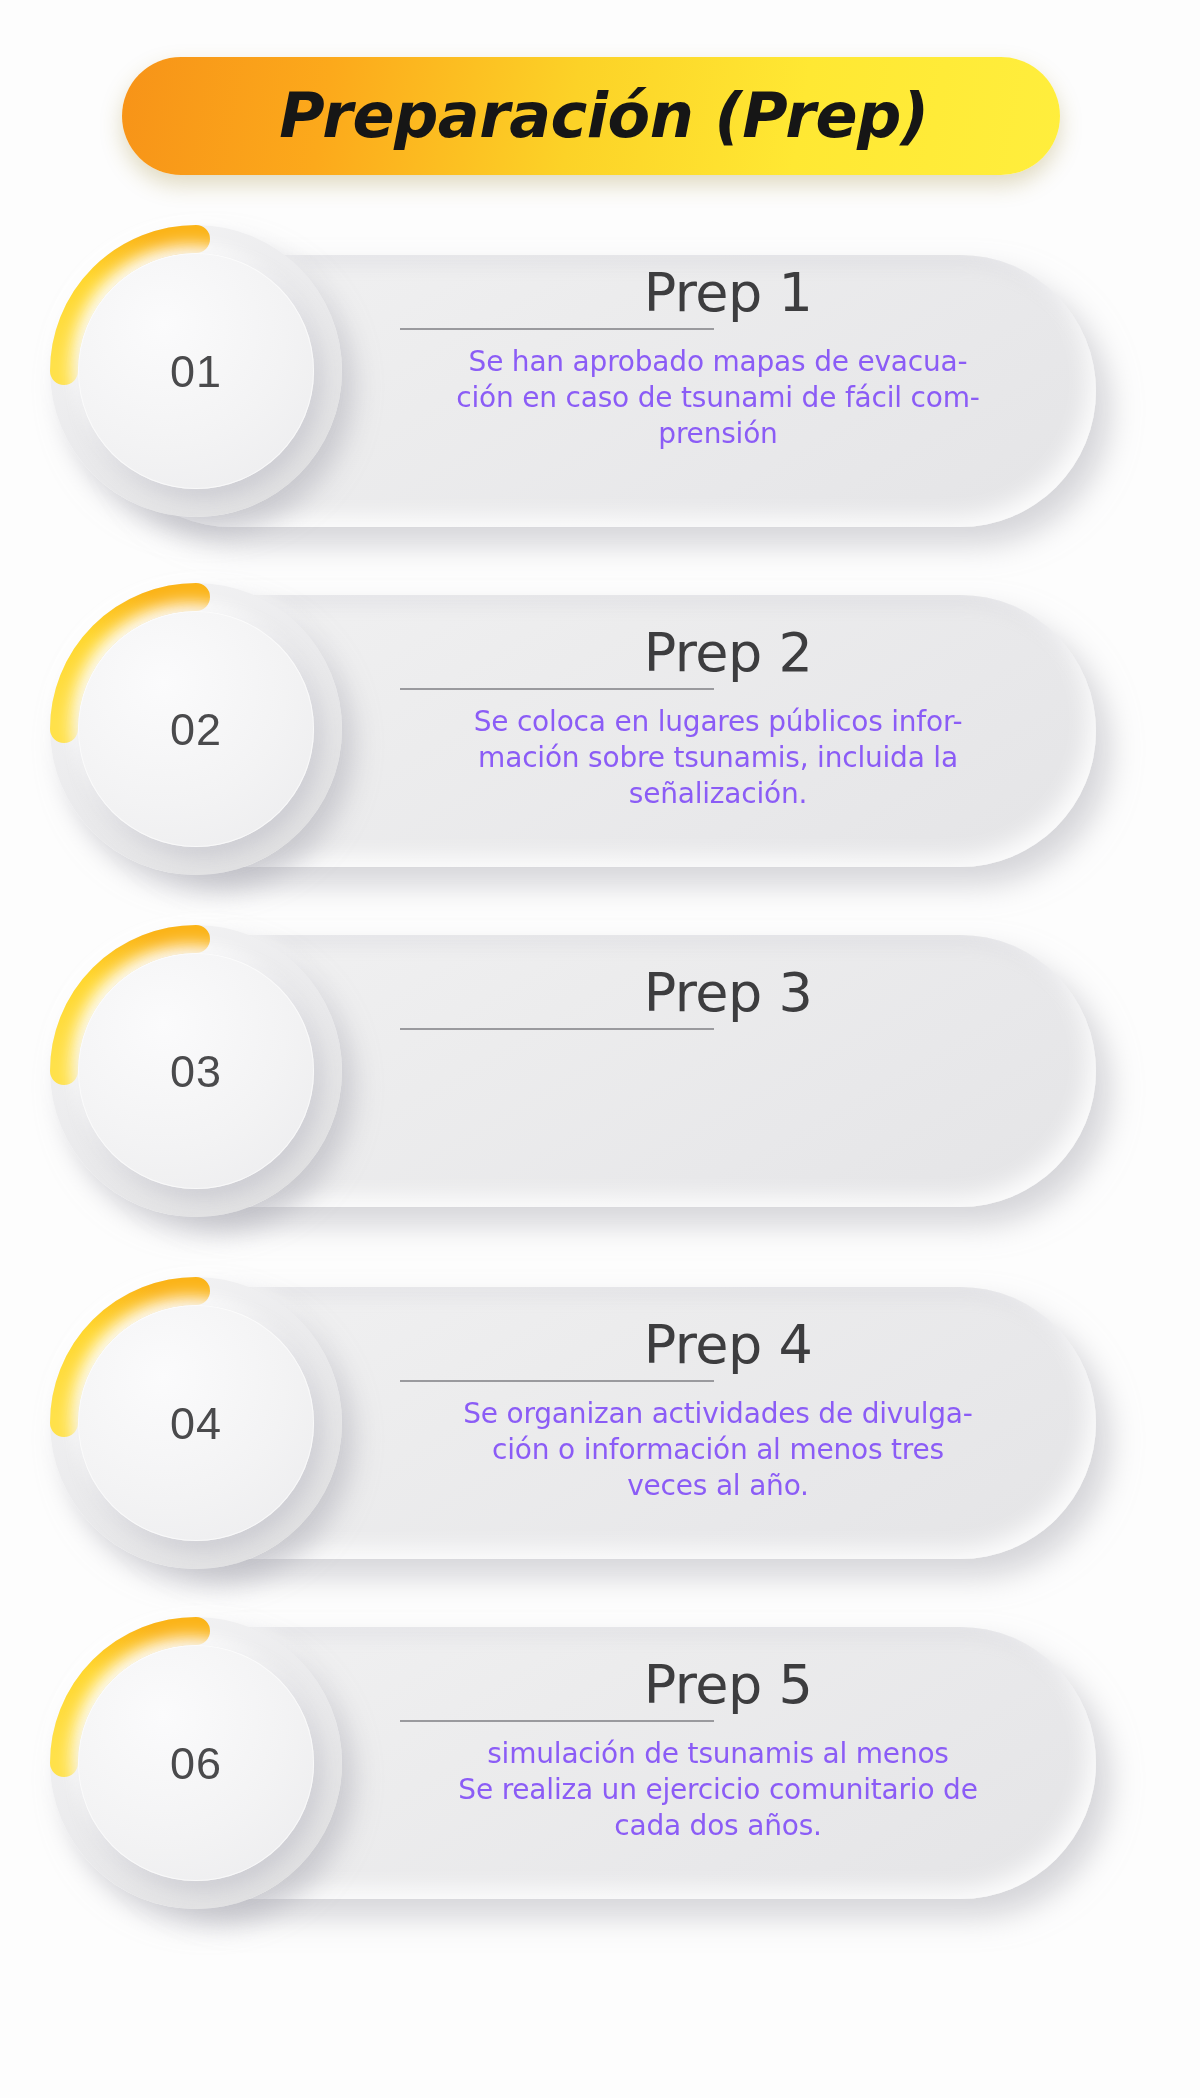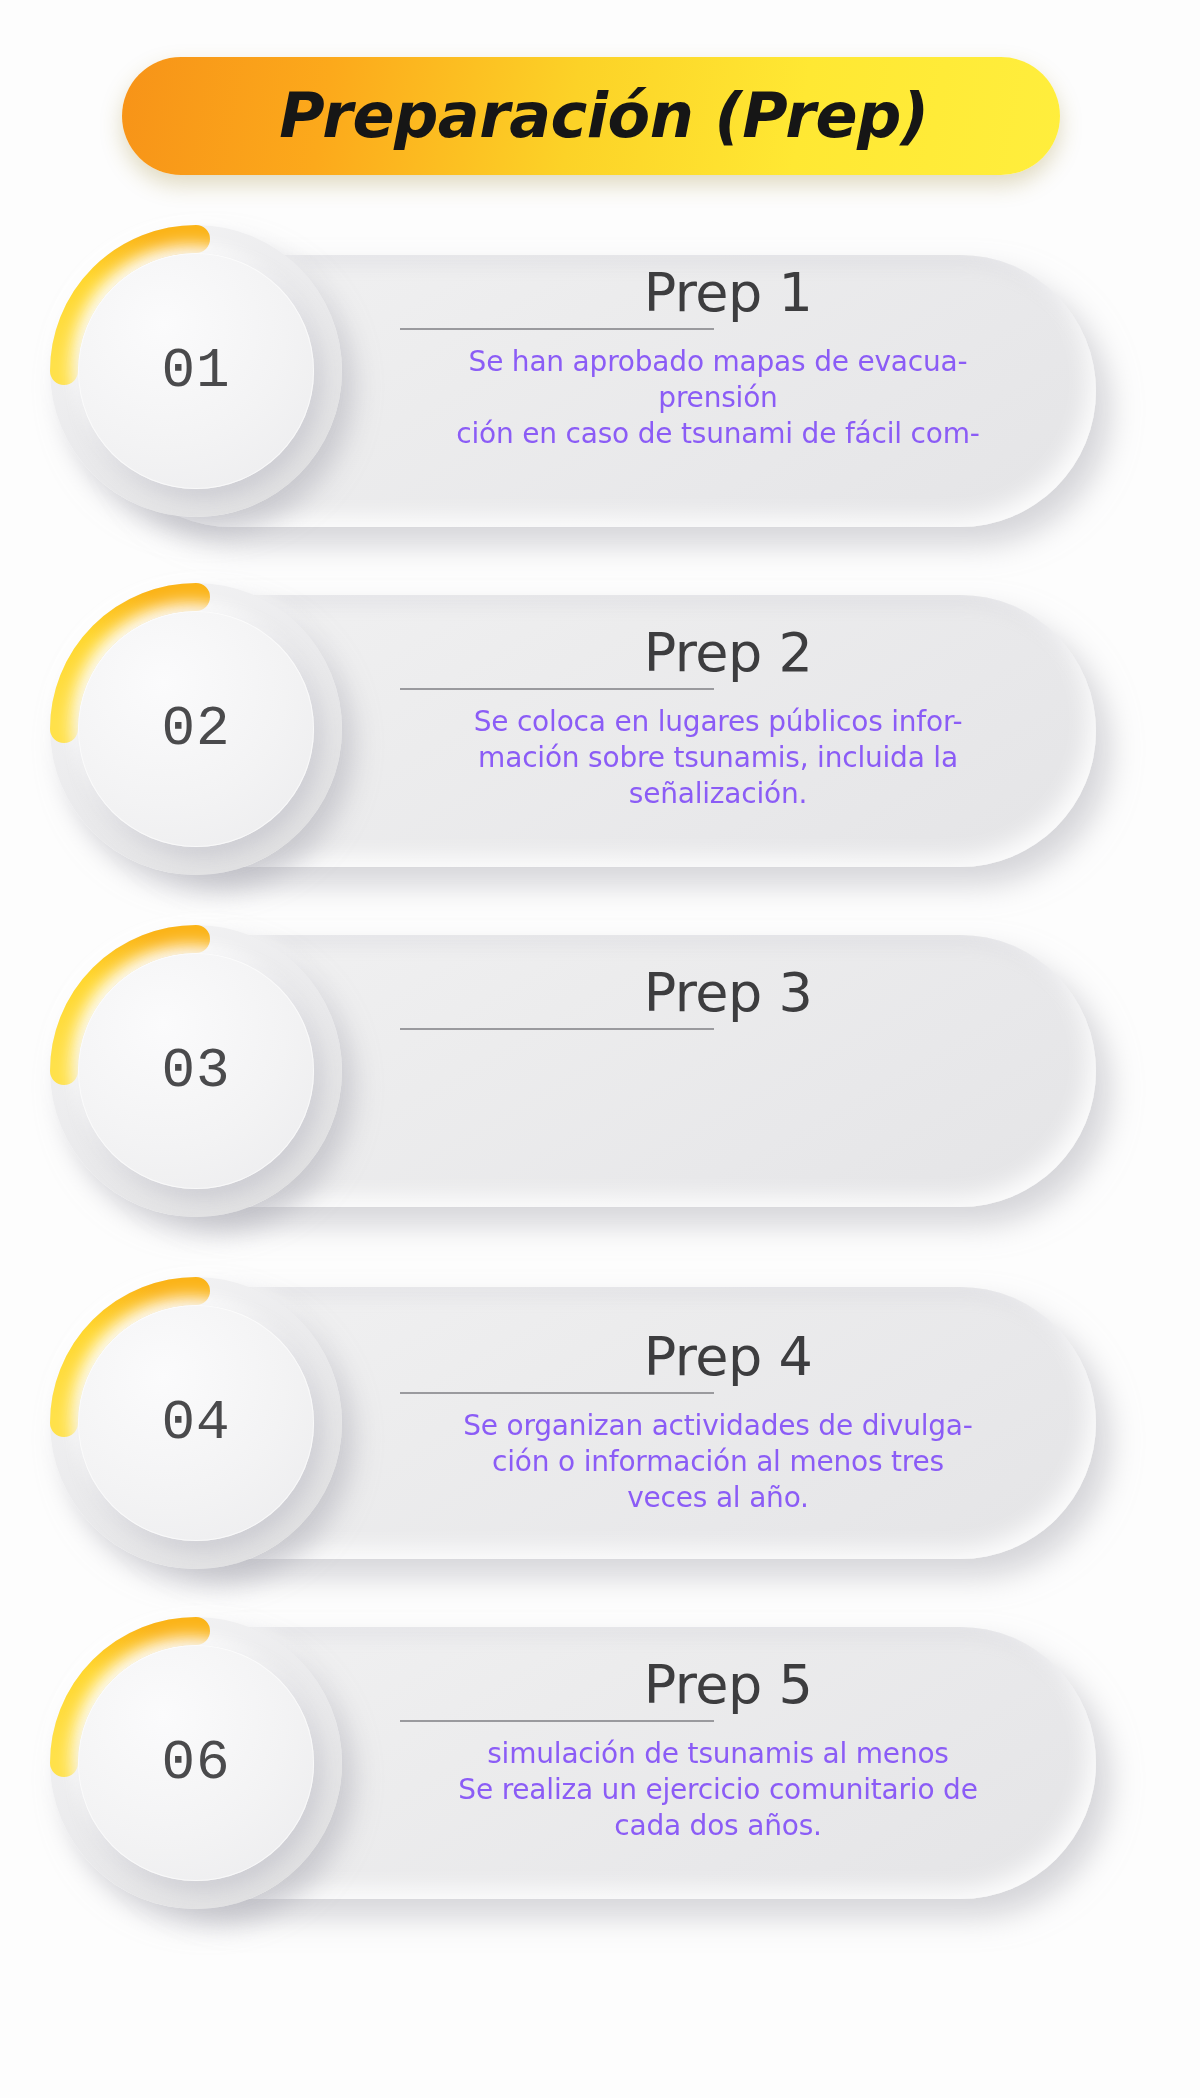--- a/index.html
+++ b/index.html
@@ -113,22 +113,22 @@
     background: radial-gradient(circle at 36% 30%, #fbfbfc 0%, #f3f3f4 55%, #ebebed 100%);
     box-shadow:
       8px 10px 20px rgba(178,178,188,0.45),
       -6px -8px 16px rgba(255,255,255,0.95),
       0 0 0 1px rgba(255,255,255,0.6) inset;
     display: flex;
     align-items: center;
     justify-content: center;
   }
   .num {
-    font-family: Liberation Mono, monospace;
-    font-size: 56px;
+    font-family: Liberation Sans, sans-serif;
+    font-size: 45px;
     color: #4a4a4c;
     letter-spacing: 1px;
     line-height: 1;
   }
 
   
   .content {
     position: absolute;
     left: 398px;
     top: 18px;
@@ -157,21 +157,21 @@
     color: #8b5cf6;
     letter-spacing: -0.2px;
     width: 640px;
   }
   .desc span { display: block; }
 
   
   .row.r1 .content { top: 22px; }
   .row.r2 .content { top: 42px; }
   .row.r3 .content { top: 42px; }
-  .row.r4 .content { top: 54px; }
+  .row.r4 .content { top: 42px; }
   .row.r5 .content { top: 42px; }
 
   .row.r1 .circle-wrap { top: -18px; }
   .row.r2 .circle-wrap { top: 0px; }
   .row.r3 .circle-wrap { top: 2px; }
   .row.r4 .circle-wrap { top: 2px; }
   .row.r5 .circle-wrap { top: 2px; }
 </style>
 </head>
 <body>
@@ -186,22 +186,22 @@
 
   <div class="rows">
 
     <div class="row r1">
       <div class="pill"></div>
       <div class="content">
         <div class="step-title">Prep 1</div>
         <div class="underline"></div>
         <div class="desc">
           <span>Se han aprobado mapas de evacua-</span>
+          <span>ción en caso de tsunami de fácil com-</span>
           <span>prensión</span>
-          <span>ción en caso de tsunami de fácil com-</span>
         </div>
       </div>
       <div class="circle-wrap">
         <div class="ring-outer"></div>
         <div class="ring-arc">
           <svg width="292" height="292" viewBox="0 0 292 292">
             <defs>
               <linearGradient id="g1" x1="0%" y1="100%" x2="70%" y2="0%">
                 <stop offset="0%" stop-color="#ffe14a"></stop>
                 <stop offset="55%" stop-color="#ffd72e"></stop>

